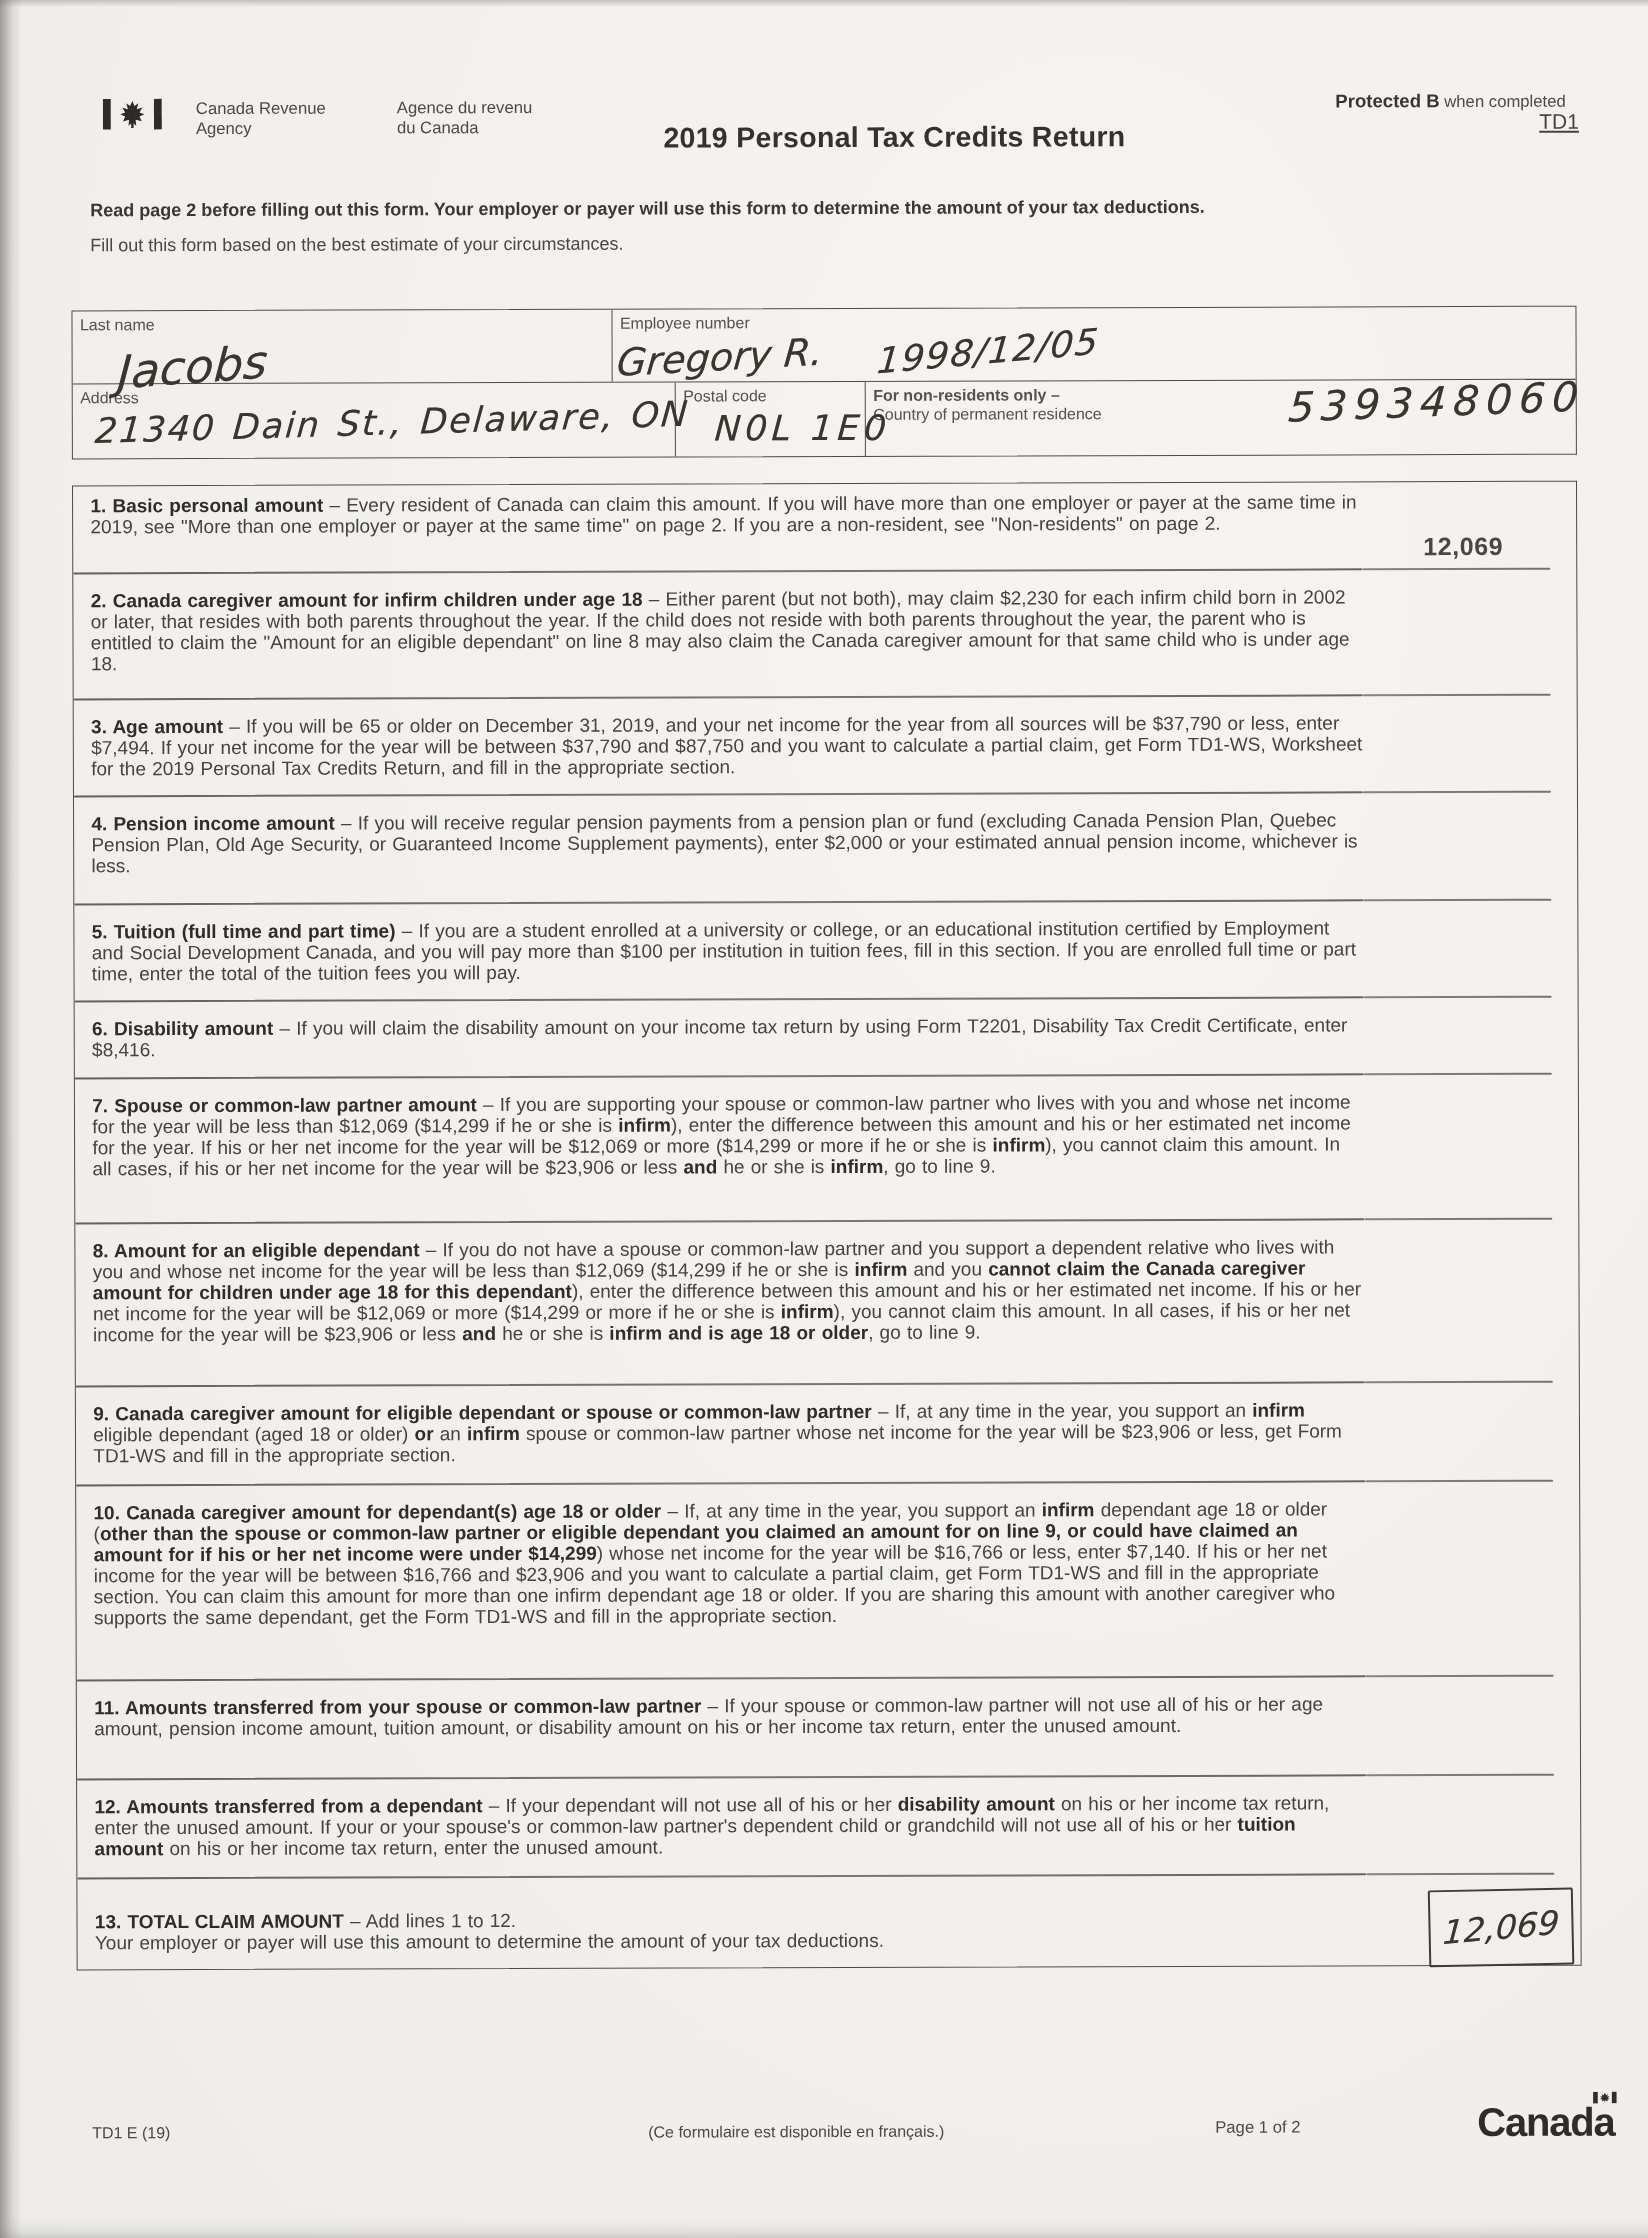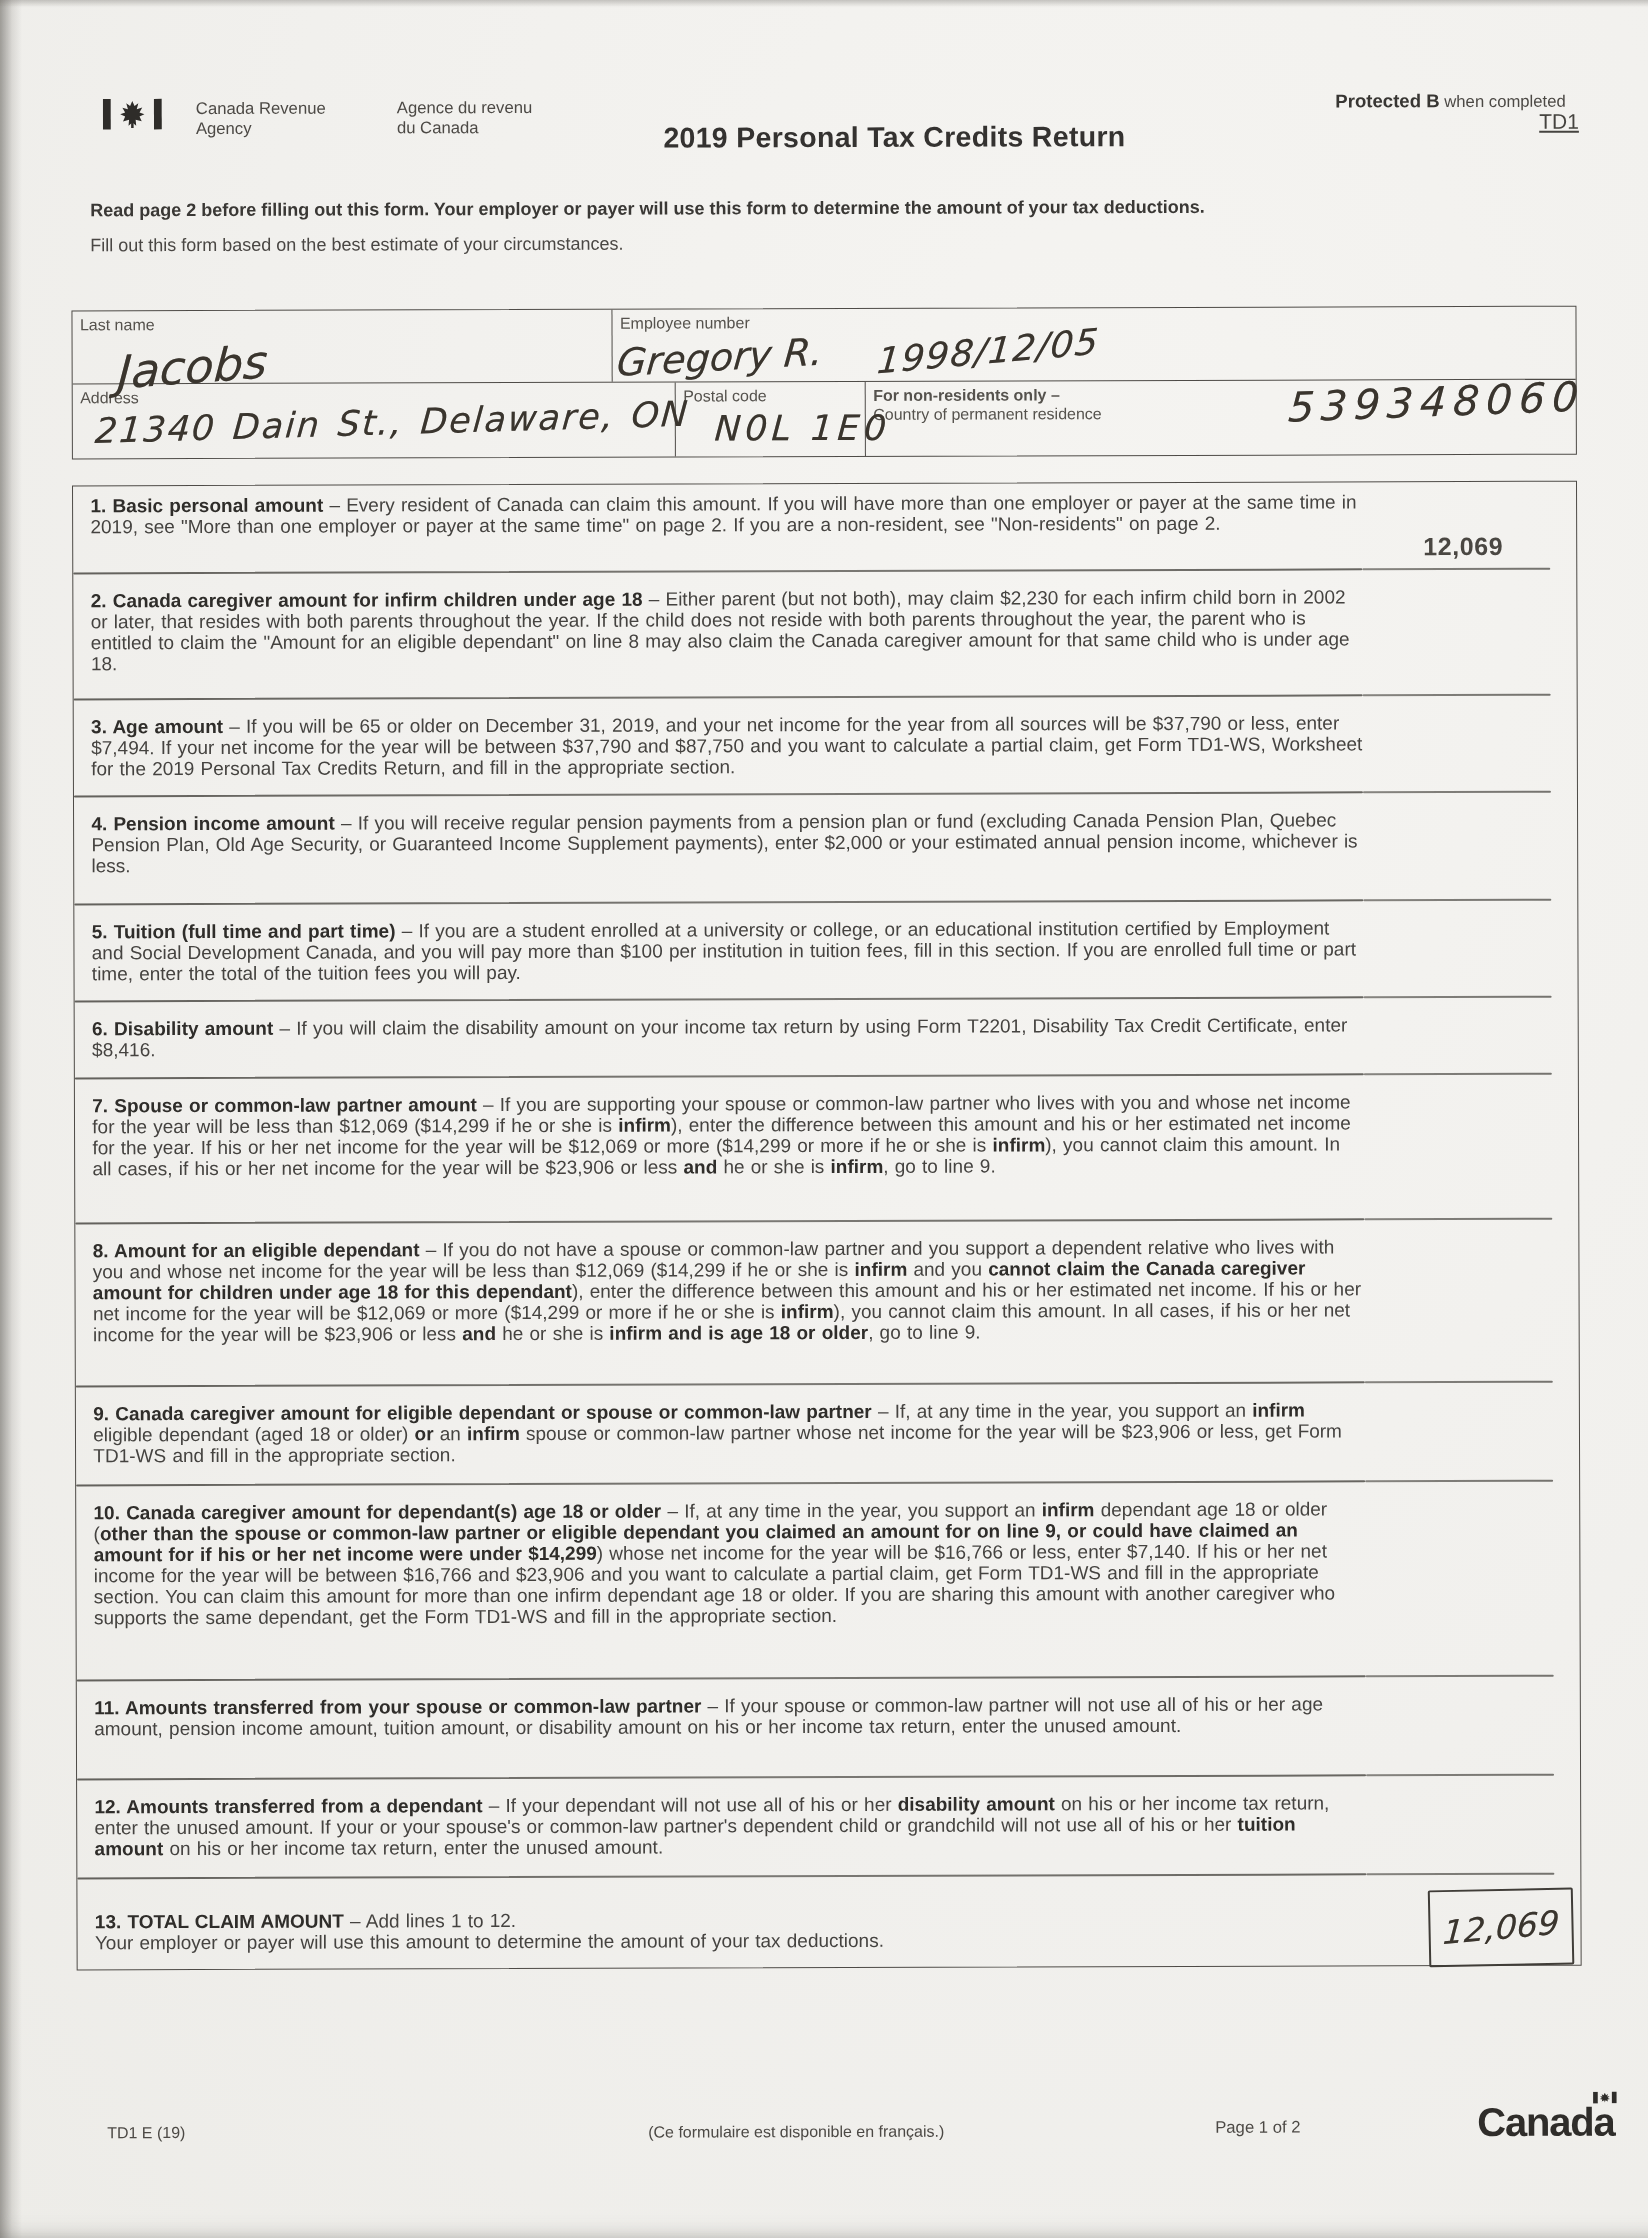--- a/index.html
+++ b/index.html
@@ -71,21 +71,21 @@
   .rule-amt{position:absolute;right:26px;bottom:0;width:188px;height:2.5px;border-radius:1.2px;
     background:linear-gradient(90deg,#6b6964,#55534e);opacity:.8;}
   .amt-printed{display:none;position:absolute;right:73px;bottom:8.7px;
     font-size:25px;font-weight:bold;color:#4a4742;letter-spacing:0.6px;}
   .total-box{display:none;position:absolute;right:7.4px;top:13.6px;width:141px;height:73px;
     border:2.5px solid #403d38;border-radius:1.9px;transform:rotate(-1deg);
     align-items:center;justify-content:center;}
   .hw-total{font-size:33px;transform:skewX(-9deg) rotate(-4deg);}
 
   
-  .f-code{position:absolute;left:89px;top:2122px;font-size:16px;color:#4c4945;margin-left:15px;}
+  .f-code{position:absolute;left:89px;top:2122px;font-size:16px;color:#4c4945;}
   .f-french{position:absolute;left:645px;top:2123px;font-size:16px;color:#4c4945;}
   .f-page{position:absolute;left:1212px;top:2119px;font-size:16.7px;color:#4c4945;}
   .wordmark{position:absolute;left:1474px;top:2102px;font-size:40px;font-weight:bold;
     color:#2f2d2a;letter-spacing:-1.2px;}
   .mini-flag{position:absolute;right:-2.5px;top:-8px;width:23.5px;height:11.8px;fill:#2f2d2a;}
 </style>
 </head>
 <body>
 
 <div class="page">

